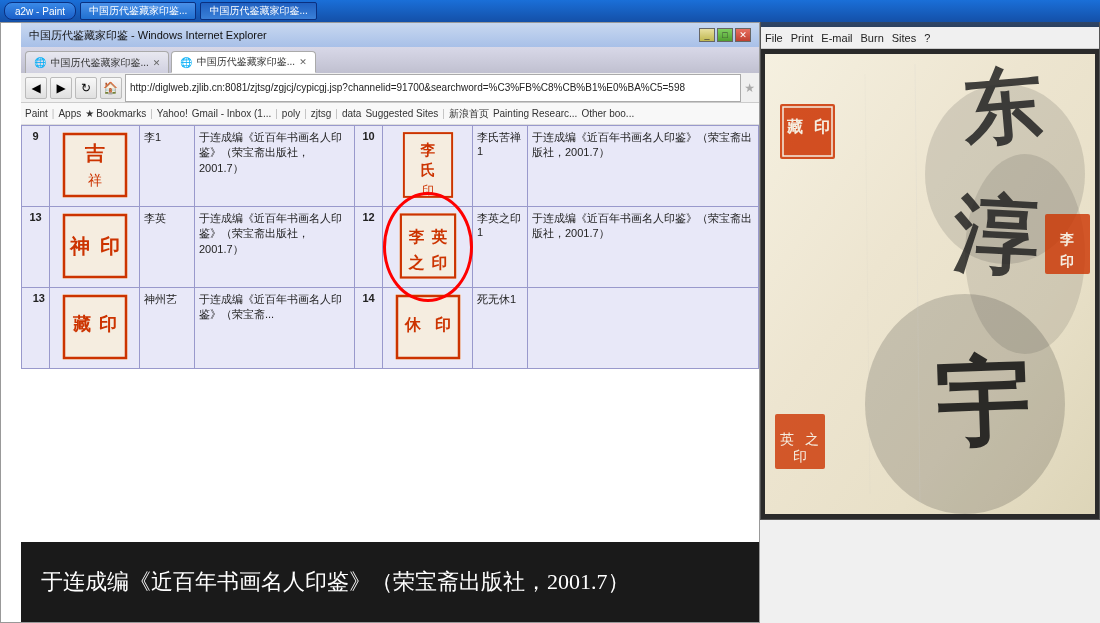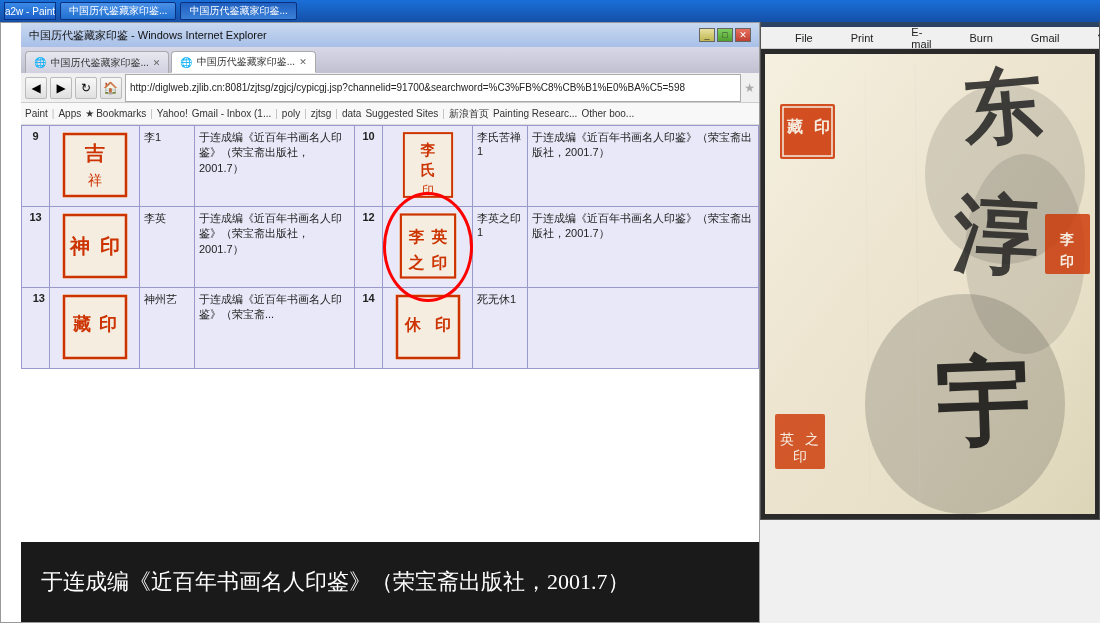--- a/index.html
+++ b/index.html
@@ -24,24 +24,24 @@
       position: absolute;
       top: 0;
       left: 0;
       z-index: 100;
     }
     .taskbar-btn {
       background: linear-gradient(to bottom, #3a8ae8, #1a5fc8);
       border: 1px solid #0a3080;
       color: white;
       font-size: 10px;
-      padding: 1px 0;
+      padding: 1px 10px;
       height: 18px;
       cursor: pointer;
-      border-radius: 0;
+      border-radius: 8px;
     }
     .taskbar-item {
       background: linear-gradient(to bottom, #2060c0, #3a80d8);
       border: 1px solid #0a3080;
       color: white;
       font-size: 10px;
       padding: 1px 8px;
       height: 18px;
       cursor: pointer;
       border-radius: 2px;
@@ -329,21 +329,20 @@
       border-bottom: 1px solid #ccc;
     }
 
     .pv-menu-item {
       font-size: 11px;
       color: #222;
       cursor: pointer;
       display: flex;
       align-items: center;
       gap: 2px;
-      margin-left: 30px;
     }
 
     .pv-content {
       flex: 1;
       background: #2a2a2a;
       display: flex;
       align-items: center;
       justify-content: center;
       overflow: hidden;
       position: relative;
@@ -552,21 +551,21 @@
       <div class="pv-btn">□</div>
       <div class="pv-btn close">✕</div>
     </div>
   </div>
 
   <div class="pv-menubar">
     <span class="pv-menu-item">File</span>
     <span class="pv-menu-item">Print</span>
     <span class="pv-menu-item">E-mail</span>
     <span class="pv-menu-item">Burn</span>
-    <span class="pv-menu-item">Gmail</span>
+    <span class="pv-menu-item">Sites</span>
     <span class="pv-menu-item">?</span>
   </div>
 
   <div class="pv-content">
 
     <svg width="330" height="460" viewBox="0 0 330 460">
 
       <defs>
         <linearGradient id="bg1" x1="0" y1="0" x2="1" y2="1">
           <stop offset="0%" stop-color="#f5f0e0"></stop>

